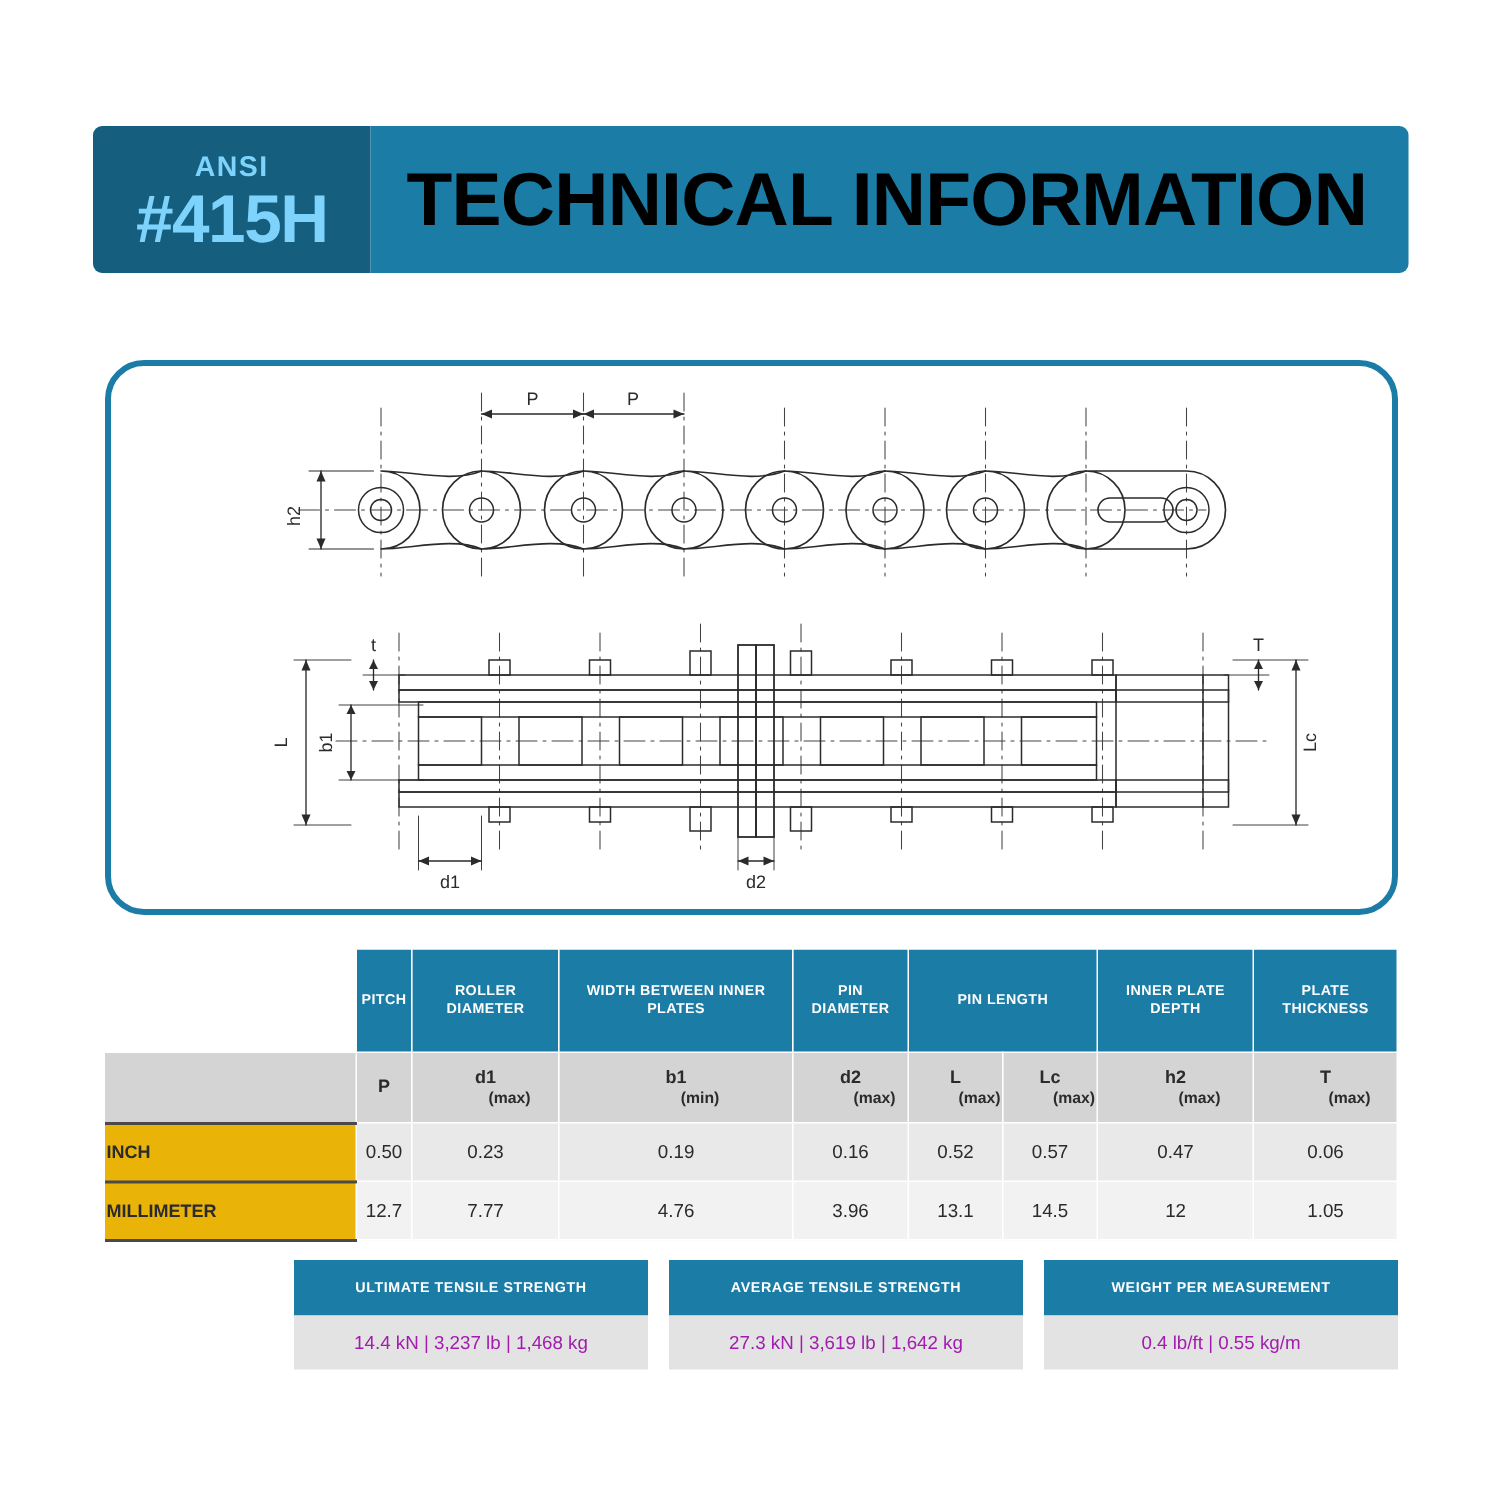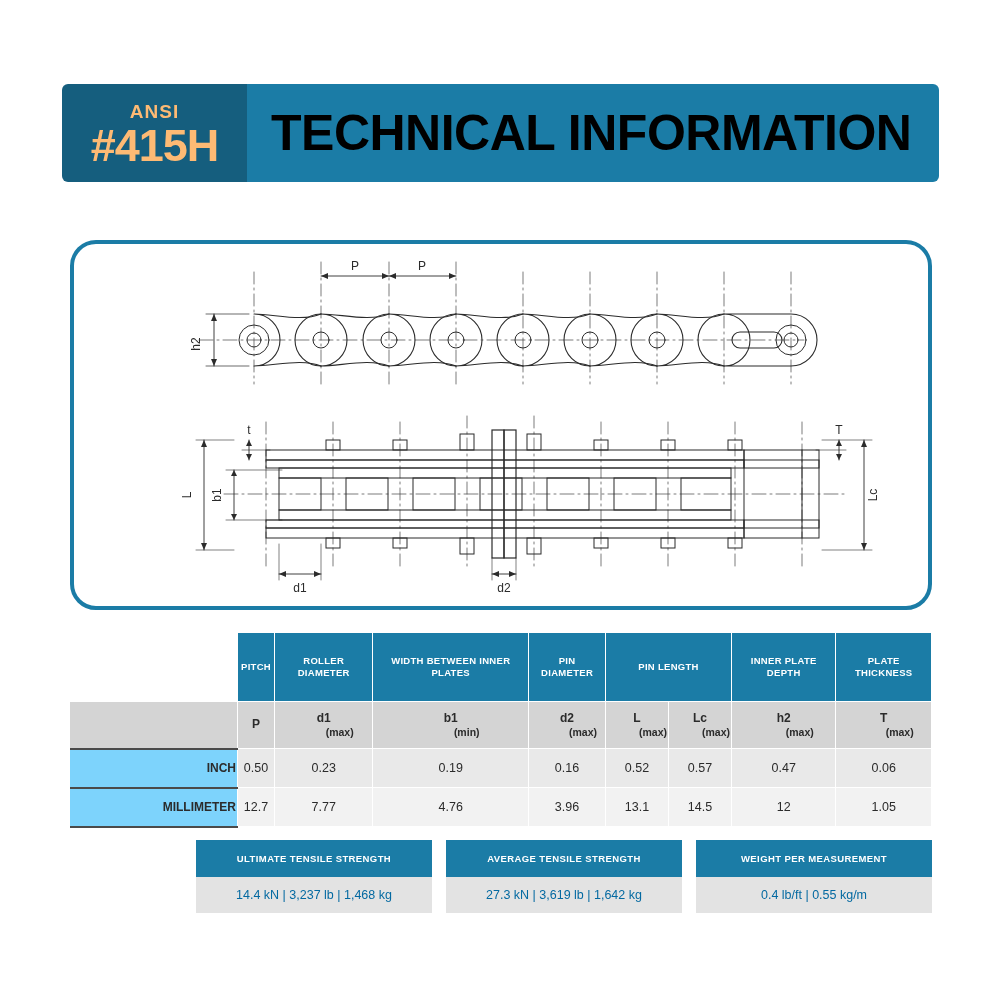--- a/index.html
+++ b/index.html
@@ -32,21 +32,21 @@
     align-items: stretch;
   }
   .header-left {
     background: #155e7e;
     width: 185px;
     border-radius: 6px 0 0 6px;
     display: flex;
     flex-direction: column;
     align-items: center;
     justify-content: center;
-    color: #fdba74;
+    color: #7dd3fc;
     padding-top: 4px;
   }
   .header-left .ansi {
     font-size: 19px;
     font-weight: bold;
     letter-spacing: 1px;
     line-height: 1;
     margin-bottom: 2px;
   }
   .header-left .code {
@@ -121,25 +121,25 @@
   }
   .spec-table .sym-row td span.sub {
     display: block;
     font-size: 10.5px;
     font-weight: bold;
     padding-left: 32px;
   }
   .spec-table .unit-label {
     width: 165px;
     border: none;
-    background: #7dd3fc;
+    background: #eab308;
     color: #2b2b2b;
     font-size: 12px;
     font-weight: bold;
-    text-align: right;
+    text-align: left;
     border-bottom: 2px solid #4a4a4a;
   }
   .spec-table .unit-label.first {
     border-top: 2px solid #4a4a4a;
   }
   .spec-table .corner {
     background: #ffffff;
     border: none;
   }
   .spec-table .data-row td.val {
@@ -168,21 +168,21 @@
   .card .card-head {
     background: #1b7ca6;
     color: #ffffff;
     font-size: 9.5px;
     font-weight: bold;
     letter-spacing: 0.4px;
     padding: 13px 20px;
   }
   .card .card-body {
     background: #e3e3e3;
-    color: #0369a1;
+    color: #a21caf;
     font-size: 12.5px;
     padding: 11px 4px;
   }
 </style>
 </head>
 <body>
 
 <div class="page">
 
   <div class="header">

